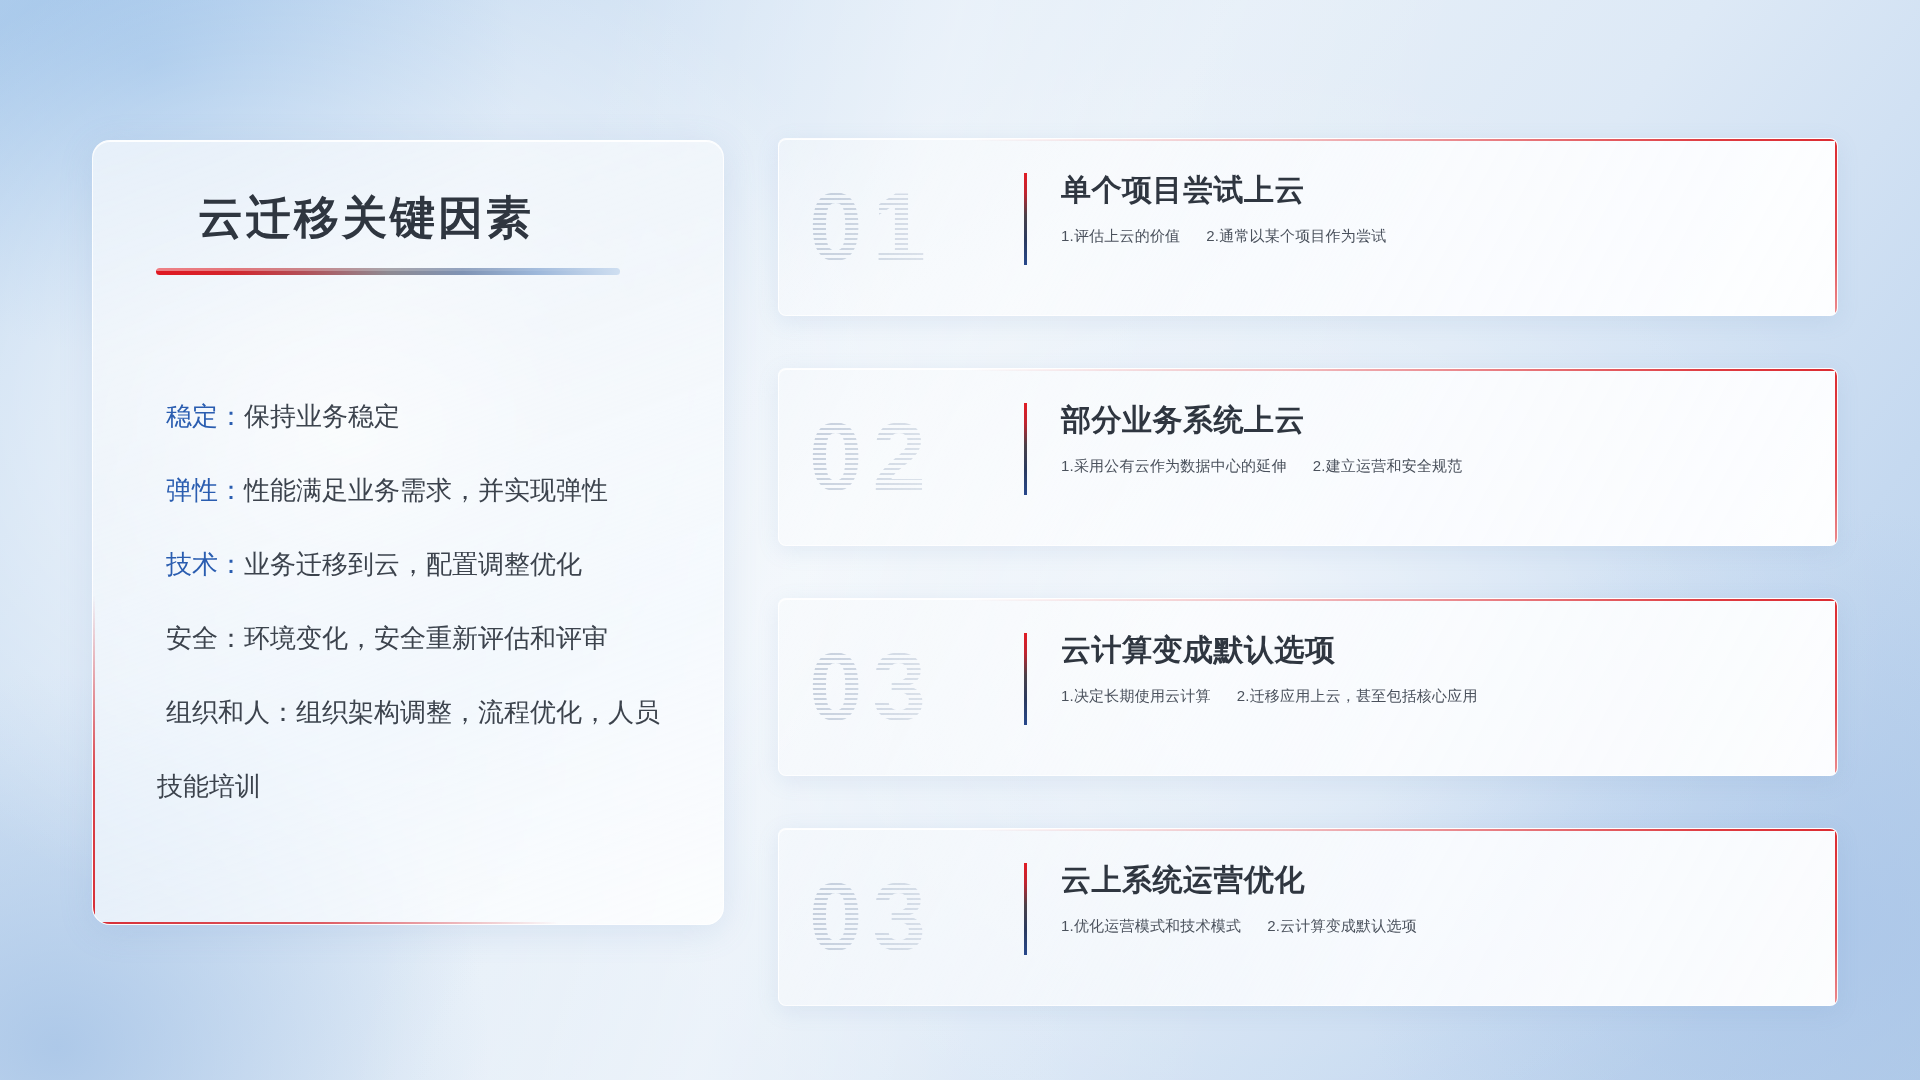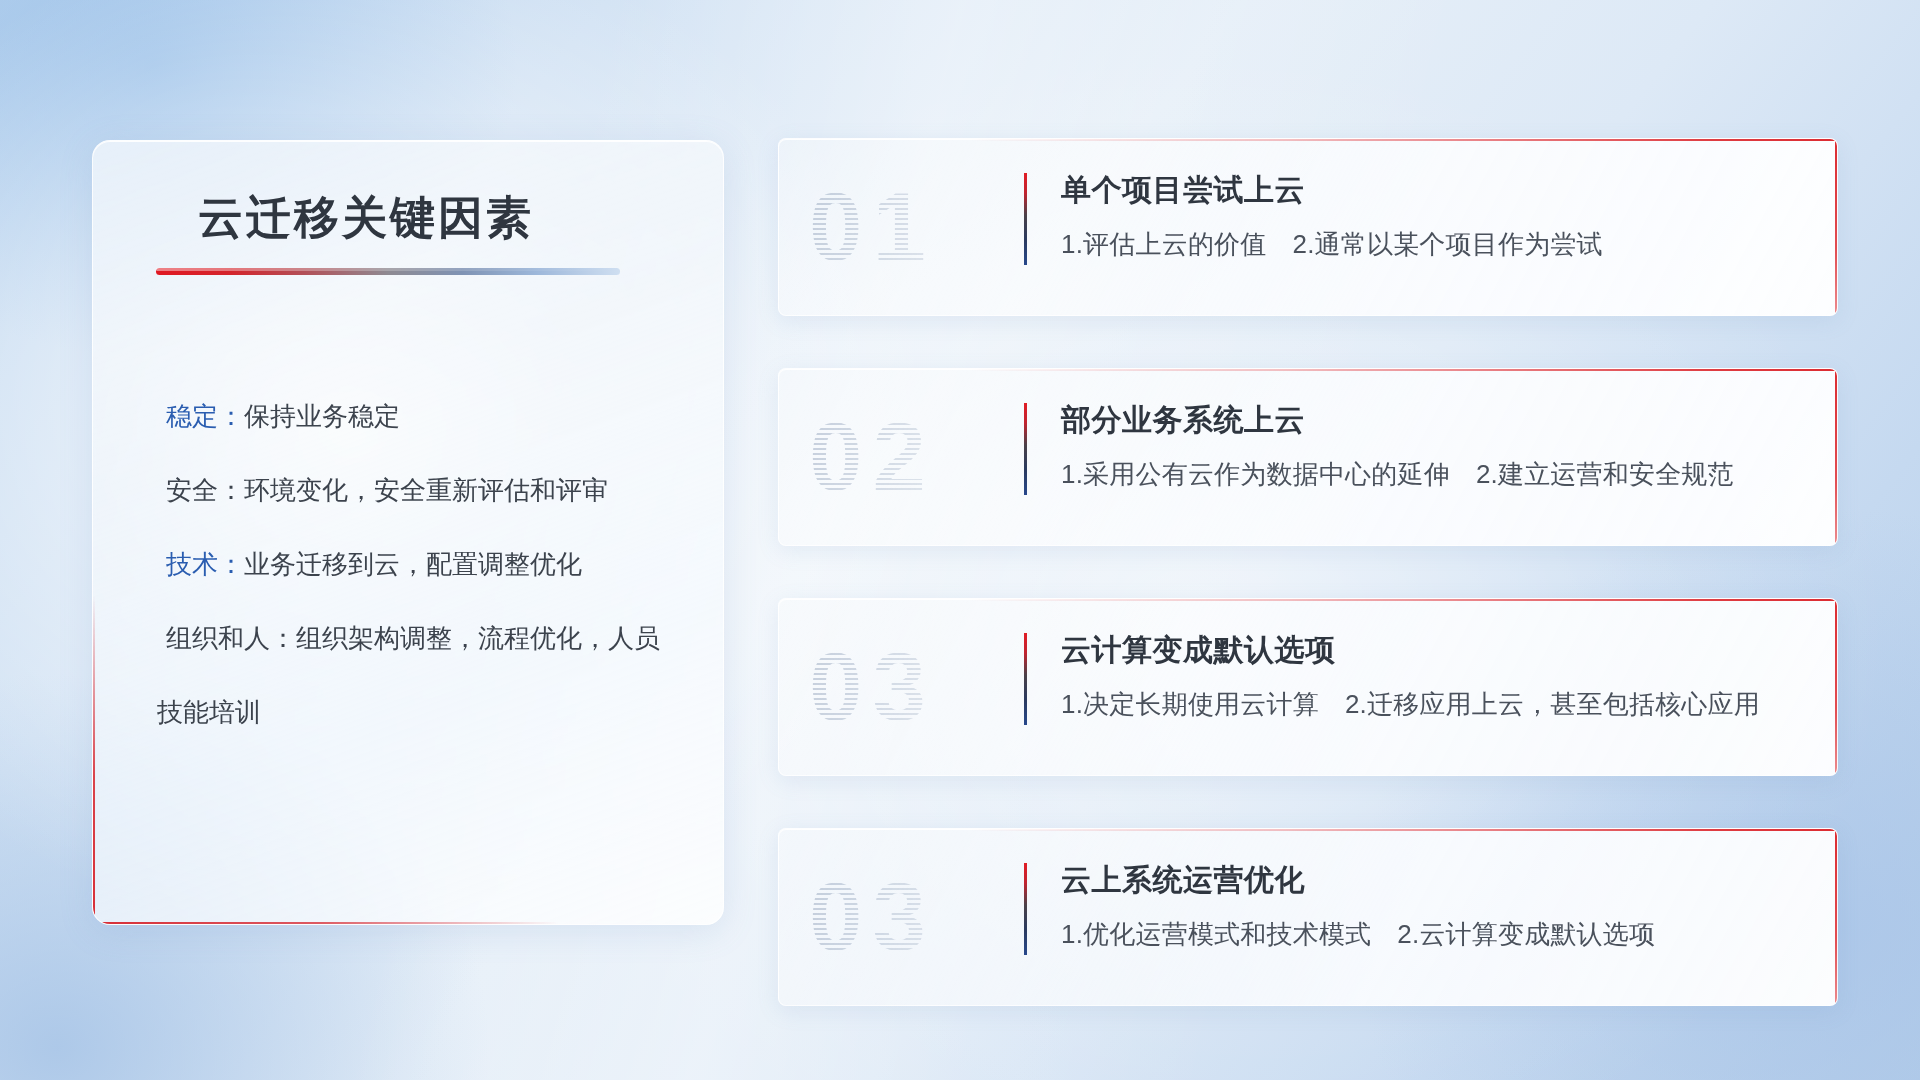--- a/index.html
+++ b/index.html
@@ -208,21 +208,21 @@
   }
   .card-title {
     font-size: 30px;
     font-weight: 700;
     color: #2f3640;
     letter-spacing: 0.5px;
     margin-bottom: 16px;
     white-space: nowrap;
   }
   .card-desc {
-    font-size: 26px;
+    font-size: 15px;
     color: #4a515c;
     white-space: nowrap;
     letter-spacing: 0.2px;
   }
   .desc-gap { display: inline-block; width: 26px; }
 </style>
 </head>
 <body>
 
 <div id="bg"></div>
@@ -236,24 +236,27 @@
 
     <h1 id="panel-title">云迁移关键因素</h1>
 
     <div id="panel-underline"></div>
 
     <div id="factor-list">
       <div class="factor-row">
         <span class="factor-label blue">稳定：</span><span class="factor-text">保持业务稳定</span>
       </div>
       <div class="factor-row">
-        <span class="factor-label dark">安全：</span><span class="factor-text">环境变化，安全重新评估和评审</span>
+        <span class="factor-label blue">弹性：</span><span class="factor-text">性能满足业务需求，并实现弹性</span>
       </div>
       <div class="factor-row">
         <span class="factor-label blue">技术：</span><span class="factor-text">业务迁移到云，配置调整优化</span>
+      </div>
+      <div class="factor-row">
+        <span class="factor-label dark">安全：</span><span class="factor-text">环境变化，安全重新评估和评审</span>
       </div>
       <div class="factor-row wrap">
         <span class="factor-label dark">组织和人：</span><span class="factor-text">组织架构调整，流程优化，人员技能培训</span>
       </div>
     </div>
   </section>
 
   <section id="cards">
 
     <article class="step-card">

